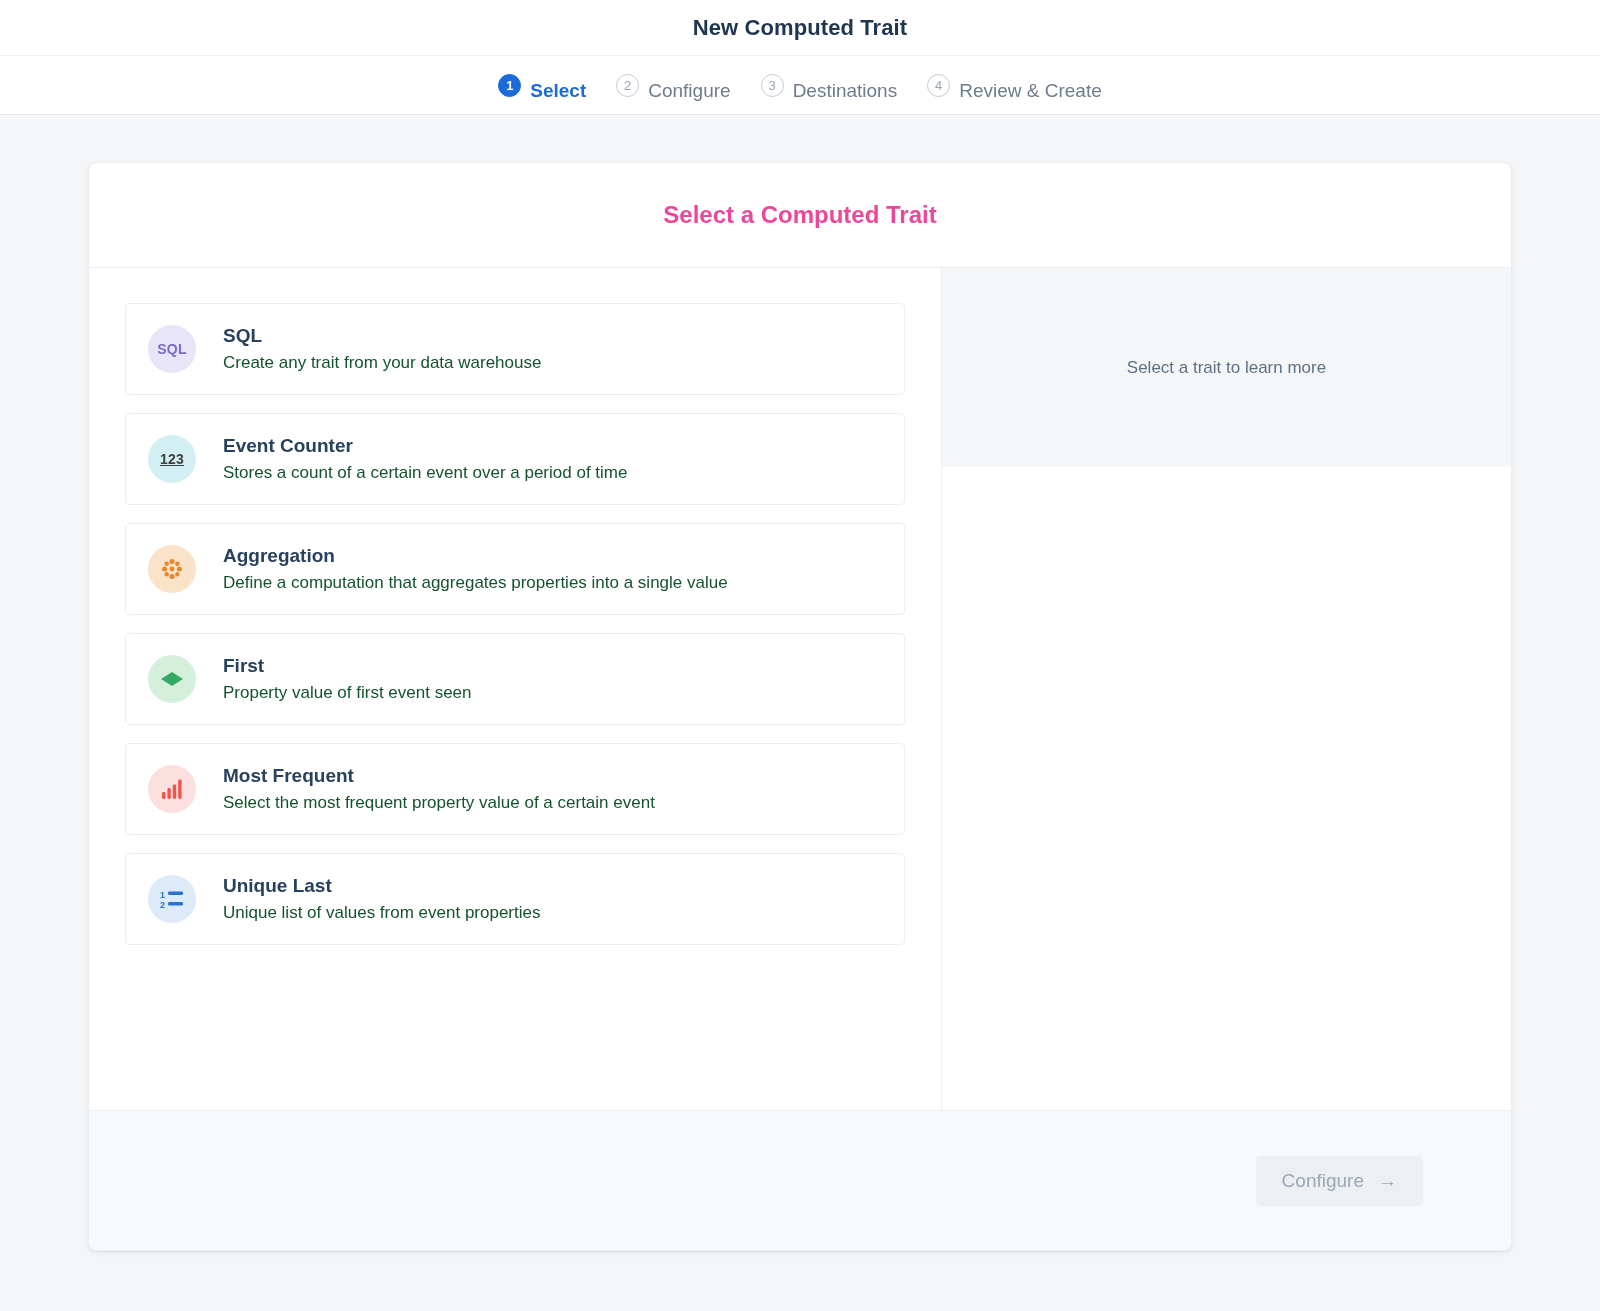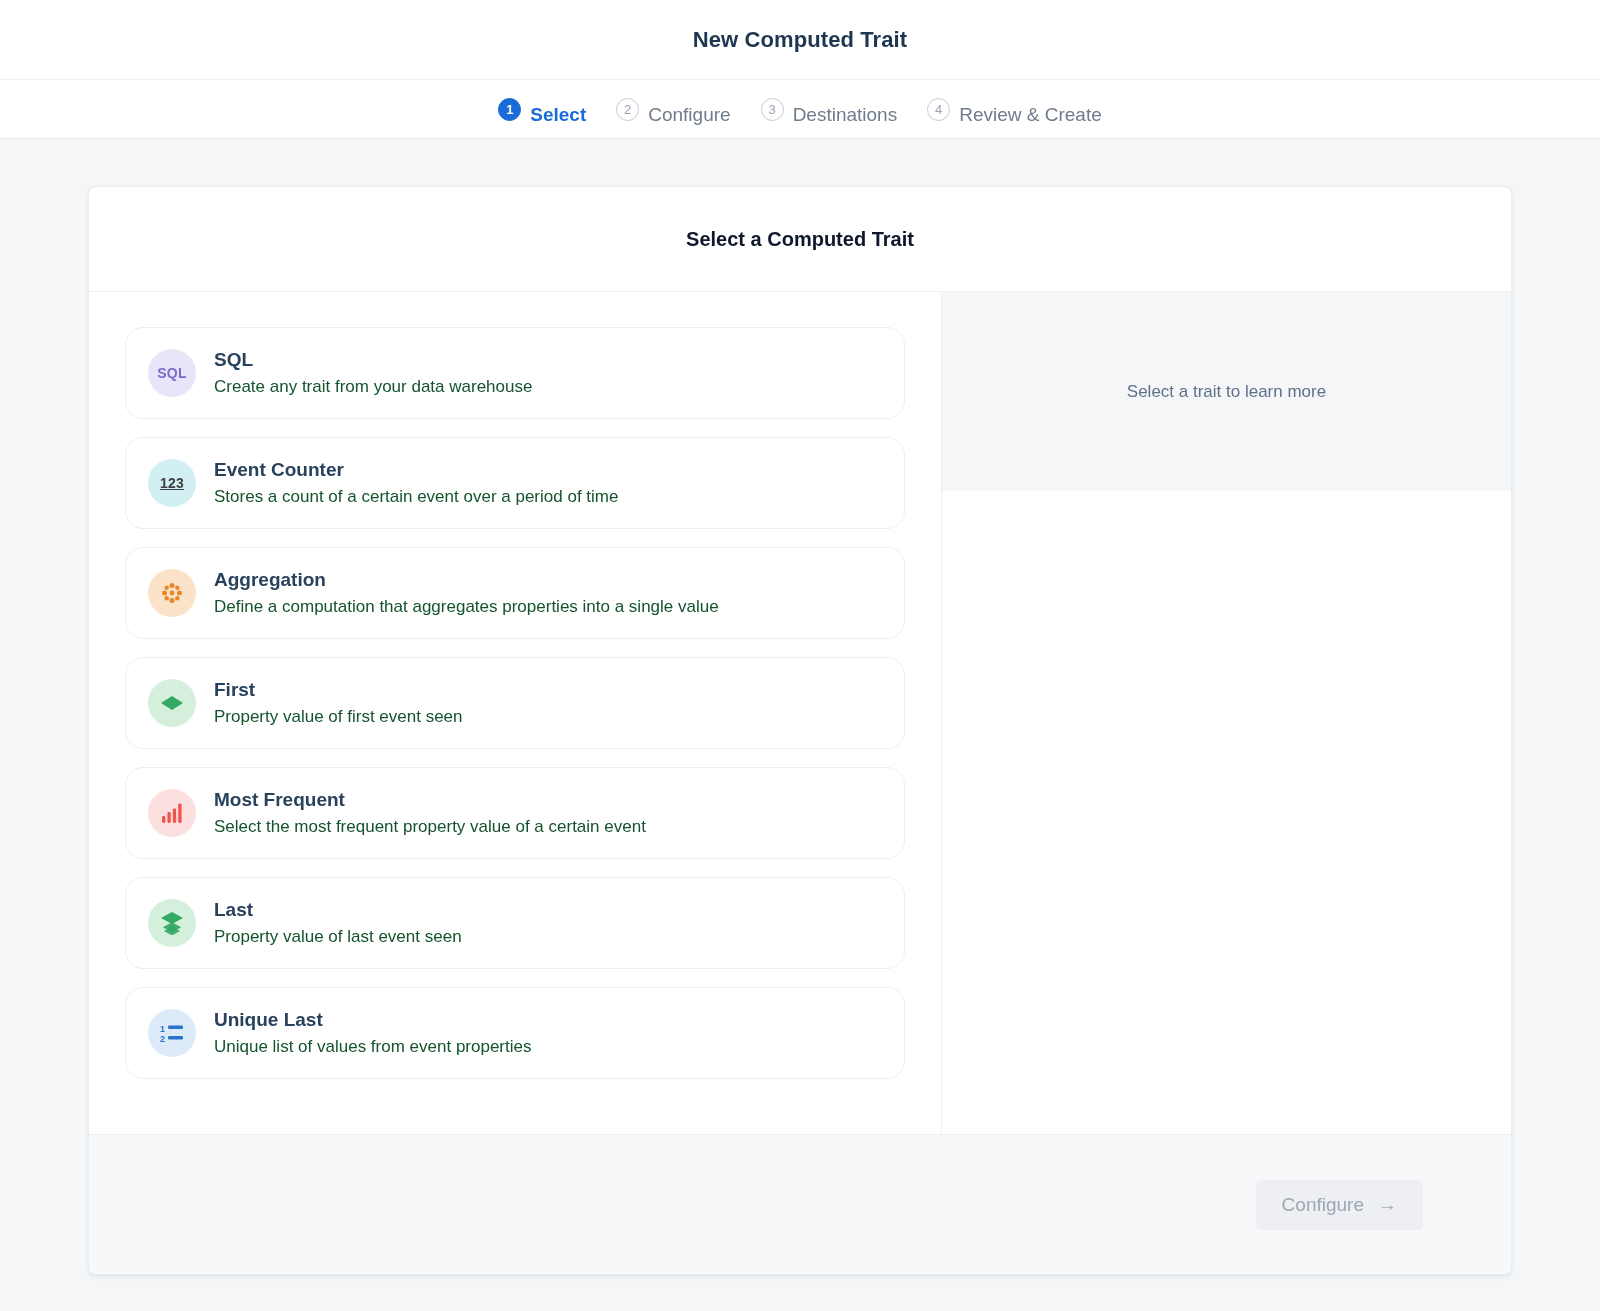--- a/index.html
+++ b/index.html
@@ -7,21 +7,21 @@
   html, body {
     width: 1600px;
     height: 1311px;
     background: #F4F6F8;
     font-family: "Liberation Sans", sans-serif;
     -webkit-font-smoothing: antialiased;
   }
 
   
   .topbar {
-    height: 80px;
+    height: 56px;
     background: #ffffff;
     border-bottom: 1px solid #EDEFF2;
     display: flex;
     align-items: center;
     justify-content: center;
   }
   .topbar-title {
     font-size: 22px;
     font-weight: bold;
     color: #1F3651;
@@ -90,46 +90,46 @@
 
   .card-header {
     height: 105px;
     display: flex;
     align-items: center;
     justify-content: center;
     border-bottom: 1px solid #EDEFF2;
     flex: 0 0 auto;
   }
   .card-title {
-    font-size: 20px;
-    font-weight: bold;
-    color: #0f172a;
+    font-size: 24px;
+    font-weight: bold;
+    color: #ec4899;
   }
 
   .card-body {
     flex: 1 1 auto;
     display: flex;
     min-height: 0;
   }
 
   
   .list-pane {
     width: 853px;
     flex: 0 0 853px;
     border-right: 1px solid #EDEFF2;
     overflow: hidden;
     padding: 35px 36px 0 36px;
   }
 
   .trait {
     display: flex;
     align-items: center;
-    gap: 18px;
+    gap: 27px;
     border: 1px solid #ECEFF2;
-    border-radius: 18px;
+    border-radius: 4px;
     background: #ffffff;
     padding: 21px 22px;
     margin-bottom: 18px;
     cursor: pointer;
   }
 
   .trait-icon {
     width: 48px; height: 48px;
     border-radius: 50%;
     flex: 0 0 48px;
@@ -308,36 +308,20 @@
                 <rect x="17.2" y="0.5" width="3.4" height="19.5" rx="1.4"></rect>
               </g>
             </svg>
           </span>
           <span class="trait-text">
             <span class="trait-name">Most Frequent</span>
             <span class="trait-desc">Select the most frequent property value of a certain event</span>
           </span>
         </div>
 
-        <div class="trait">
-          <span class="trait-icon ico-last">
-            <svg width="26" height="24" viewBox="0 0 26 24" aria-hidden="true">
-              <g fill="#34A963">
-                <path d="M13 1 L24 7 L13 13 L2 7 Z"></path>
-                <path d="M13 11.2 L22.2 16.2 L13 21.2 L3.8 16.2 Z" opacity=".95"></path>
-                <path d="M13 15.6 L21.2 20 L13 24.4 L4.8 20 Z" opacity=".9"></path>
-              </g>
-              <path d="M13 11.4 L21.4 16 L13 20.6 L4.6 16 Z" fill="#D4F0DD" opacity="0"></path>
-            </svg>
-          </span>
-          <span class="trait-text">
-            <span class="trait-name">Last</span>
-            <span class="trait-desc">Property value of last event seen</span>
-          </span>
-        </div>
 
         <div class="trait">
           <span class="trait-icon ico-uniq">
             <svg width="26" height="22" viewBox="0 0 26 22" aria-hidden="true">
               <text x="1" y="9.5" font-family="Liberation Sans, sans-serif" font-size="9" font-weight="bold" fill="#2A73CB">1</text>
               <text x="1" y="20" font-family="Liberation Sans, sans-serif" font-size="9" font-weight="bold" fill="#2A73CB">2</text>
               <rect x="9" y="3.5" width="15" height="3.6" rx="1.4" fill="#2A73CB"></rect>
               <rect x="9" y="14" width="15" height="3.6" rx="1.4" fill="#2A73CB"></rect>
             </svg>
           </span>

